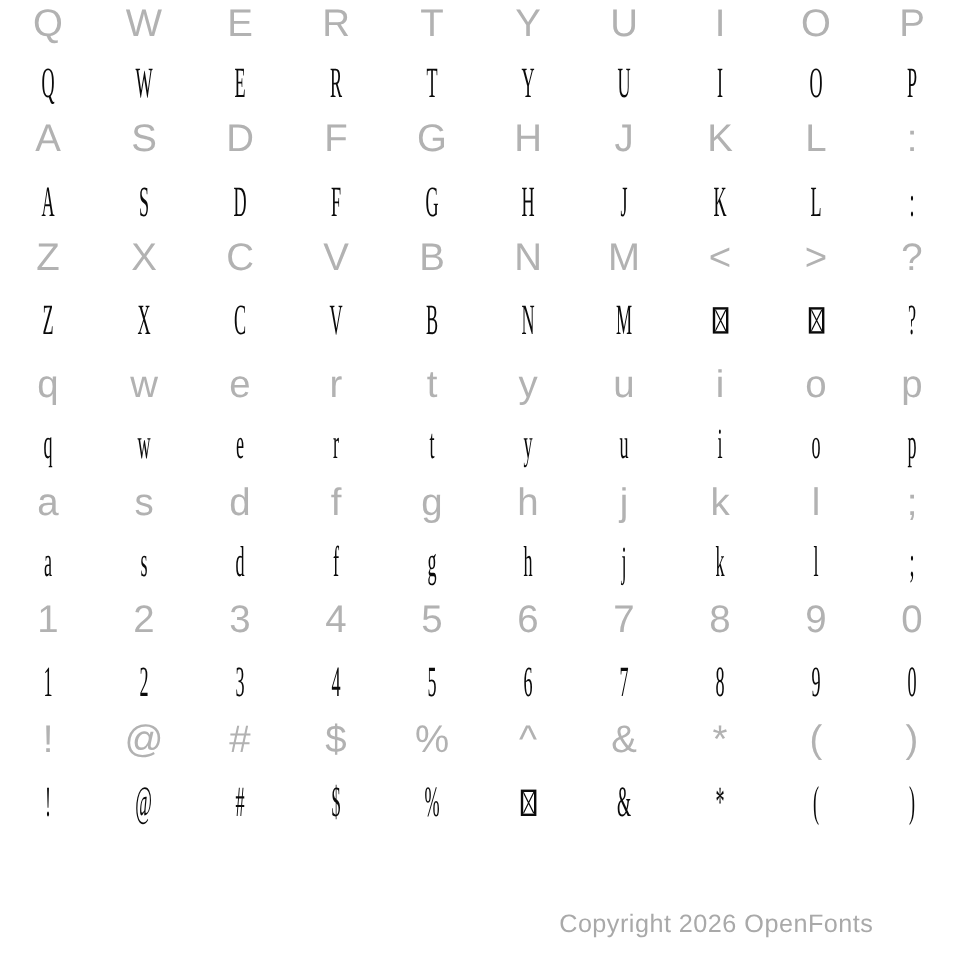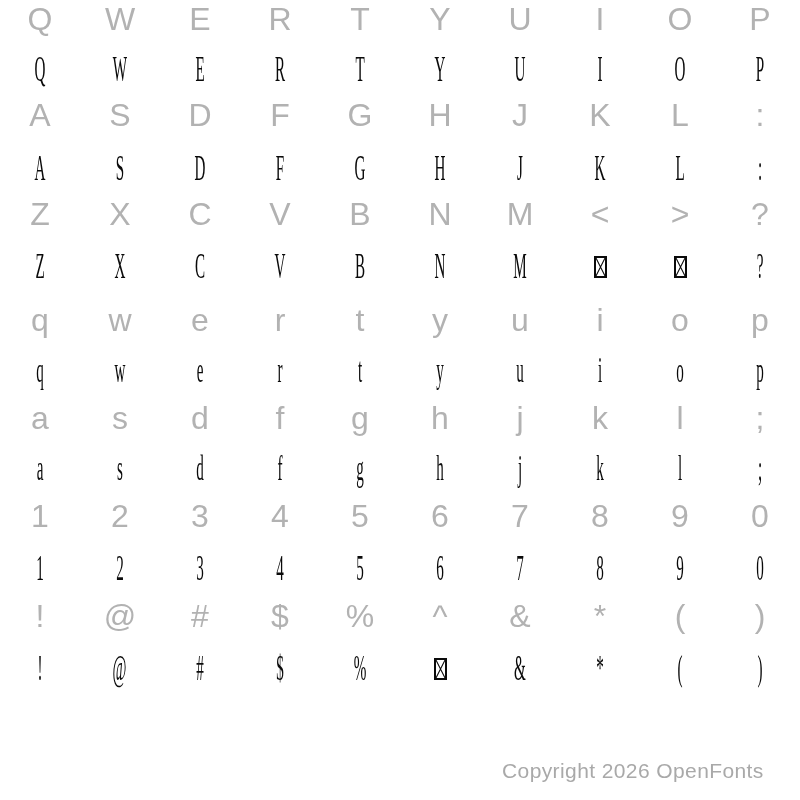--- a/index.html
+++ b/index.html
@@ -56,21 +56,21 @@
     display: inline-block;
     width: 13px;
     height: 22px;
     border: 2.5px solid var(--spec-black);
     vertical-align: baseline;
     background: var(--page-bg);
   }
   .notdef svg { display: block; width: 100%; height: 100%; }
   .copyright {
     position: absolute;
-    left: 502px;
+    left: 466px;
     top: 759px;
     font-family: "Liberation Sans", sans-serif;
     font-size: 21px;
     letter-spacing: 0.4px;
     color: var(--copy-gray);
   }
 </style>
 </head>
 <body>
 

